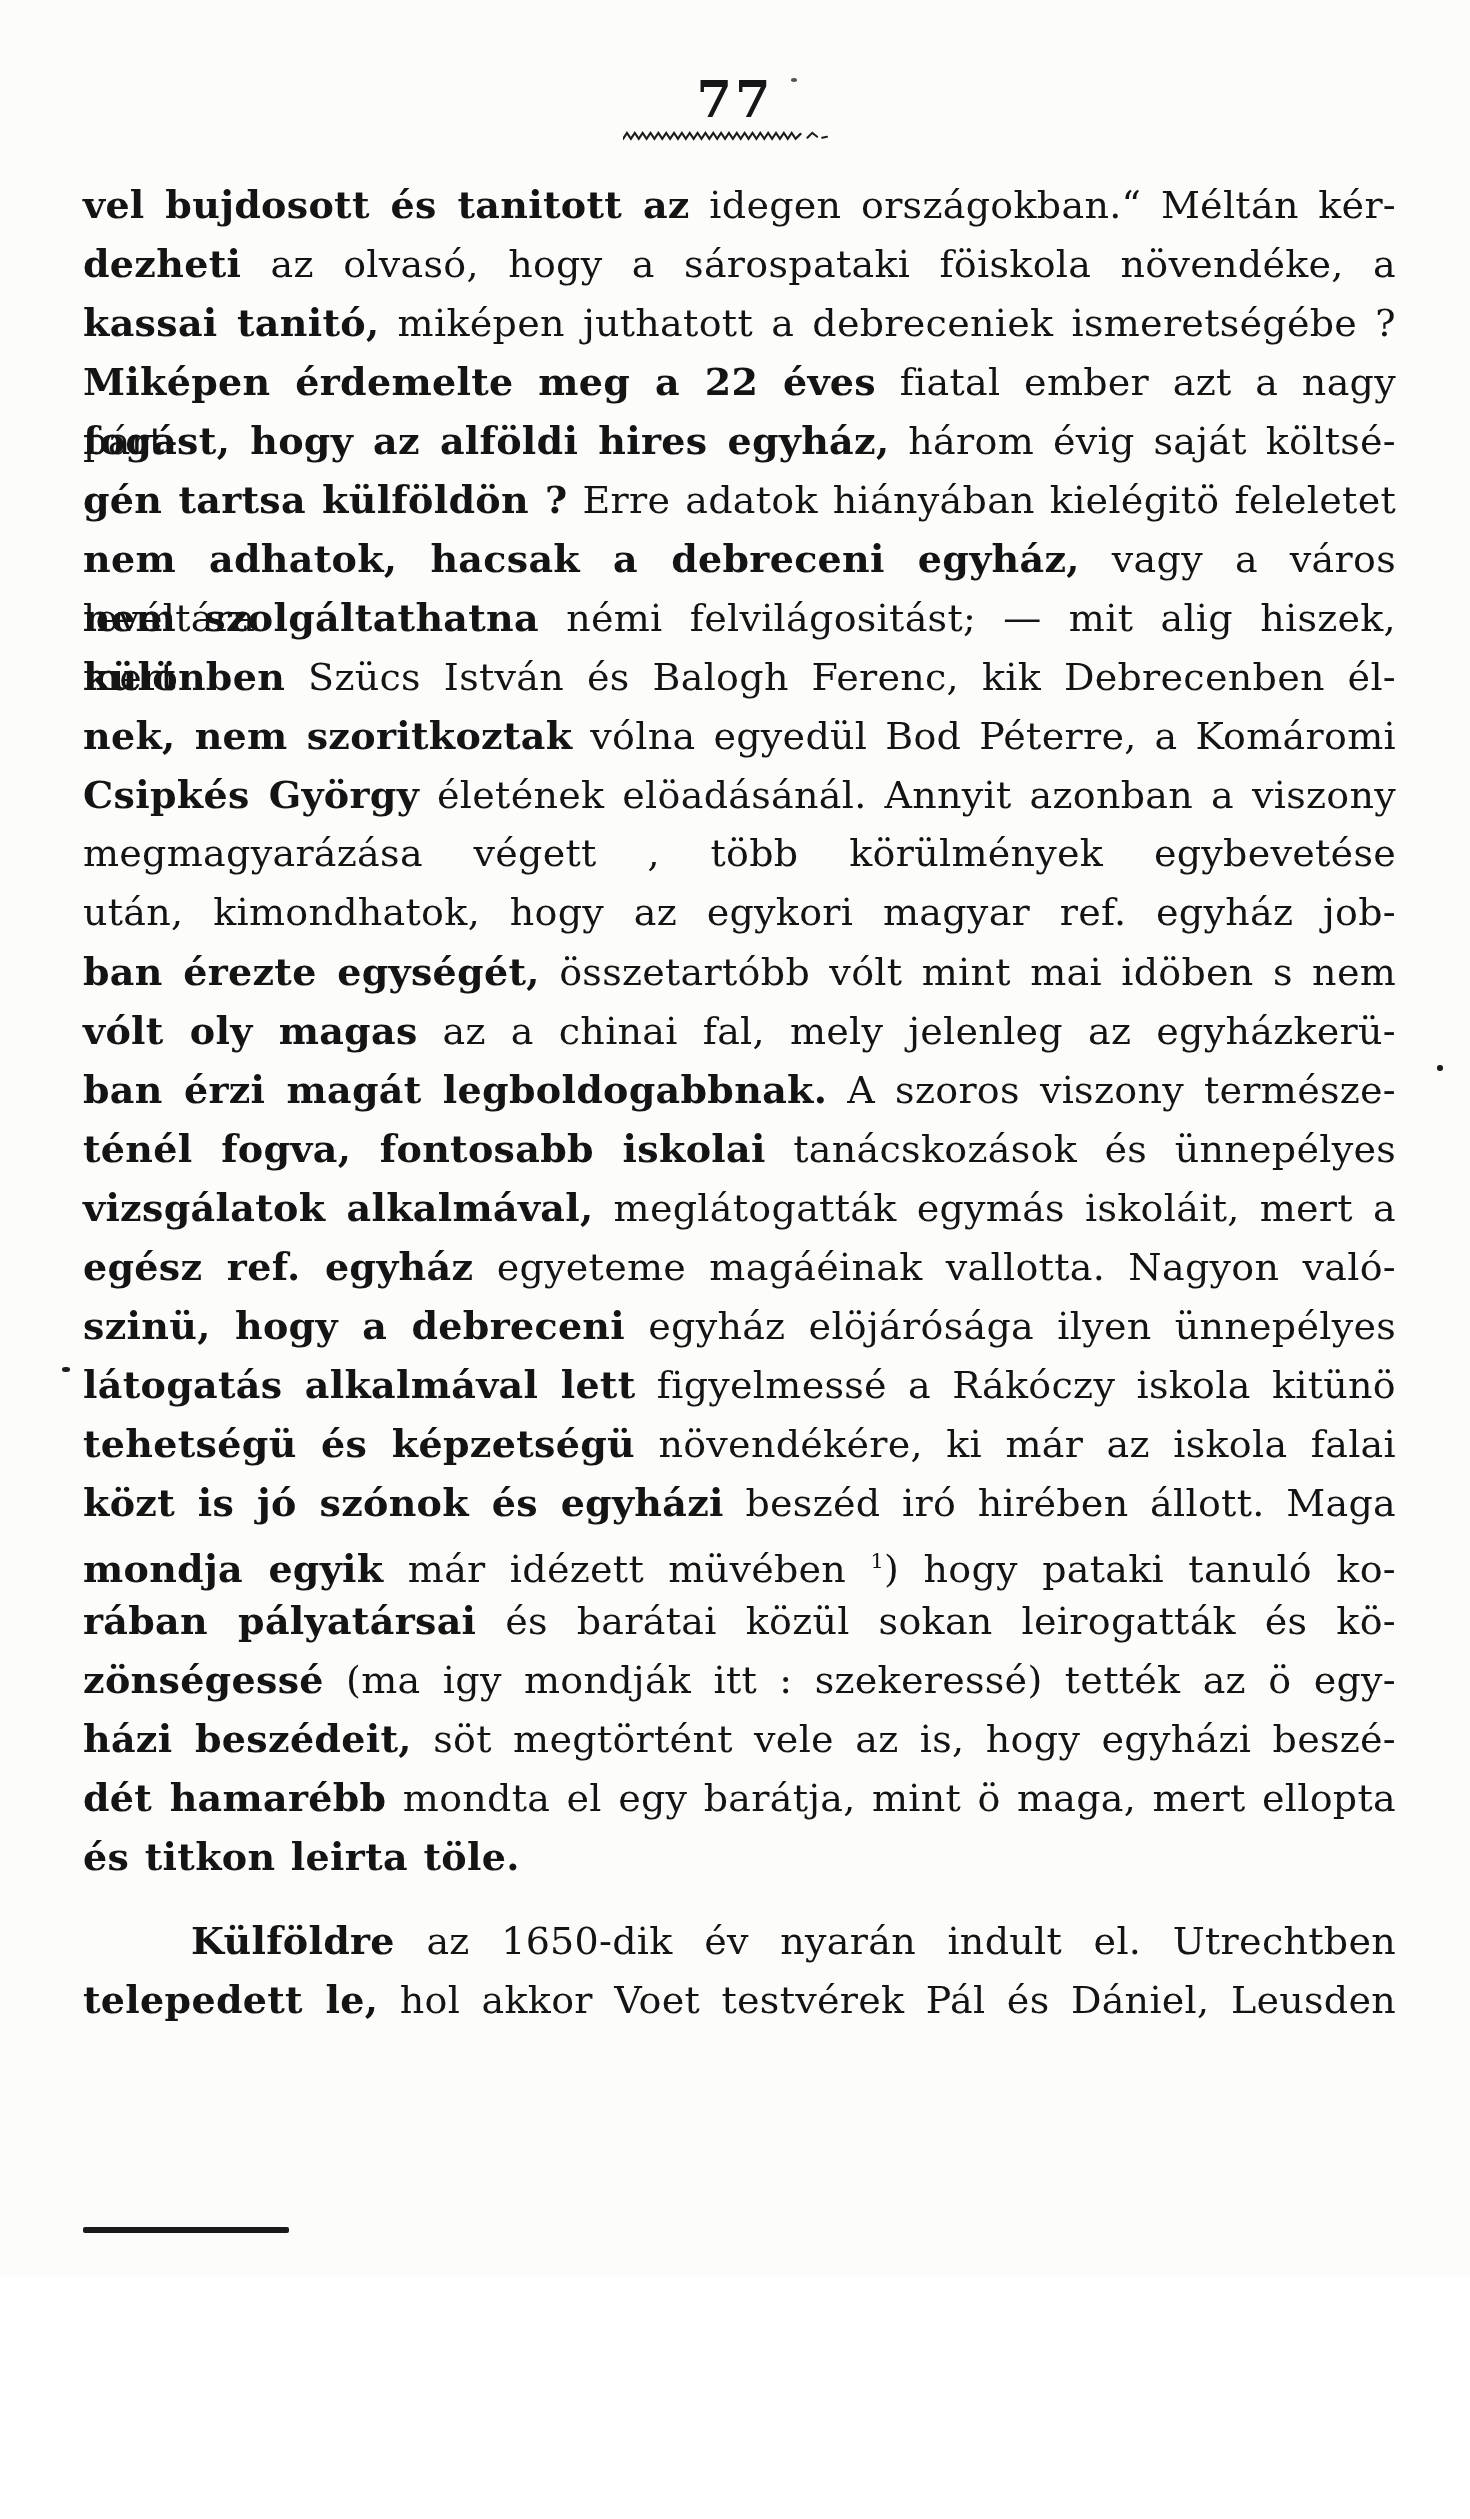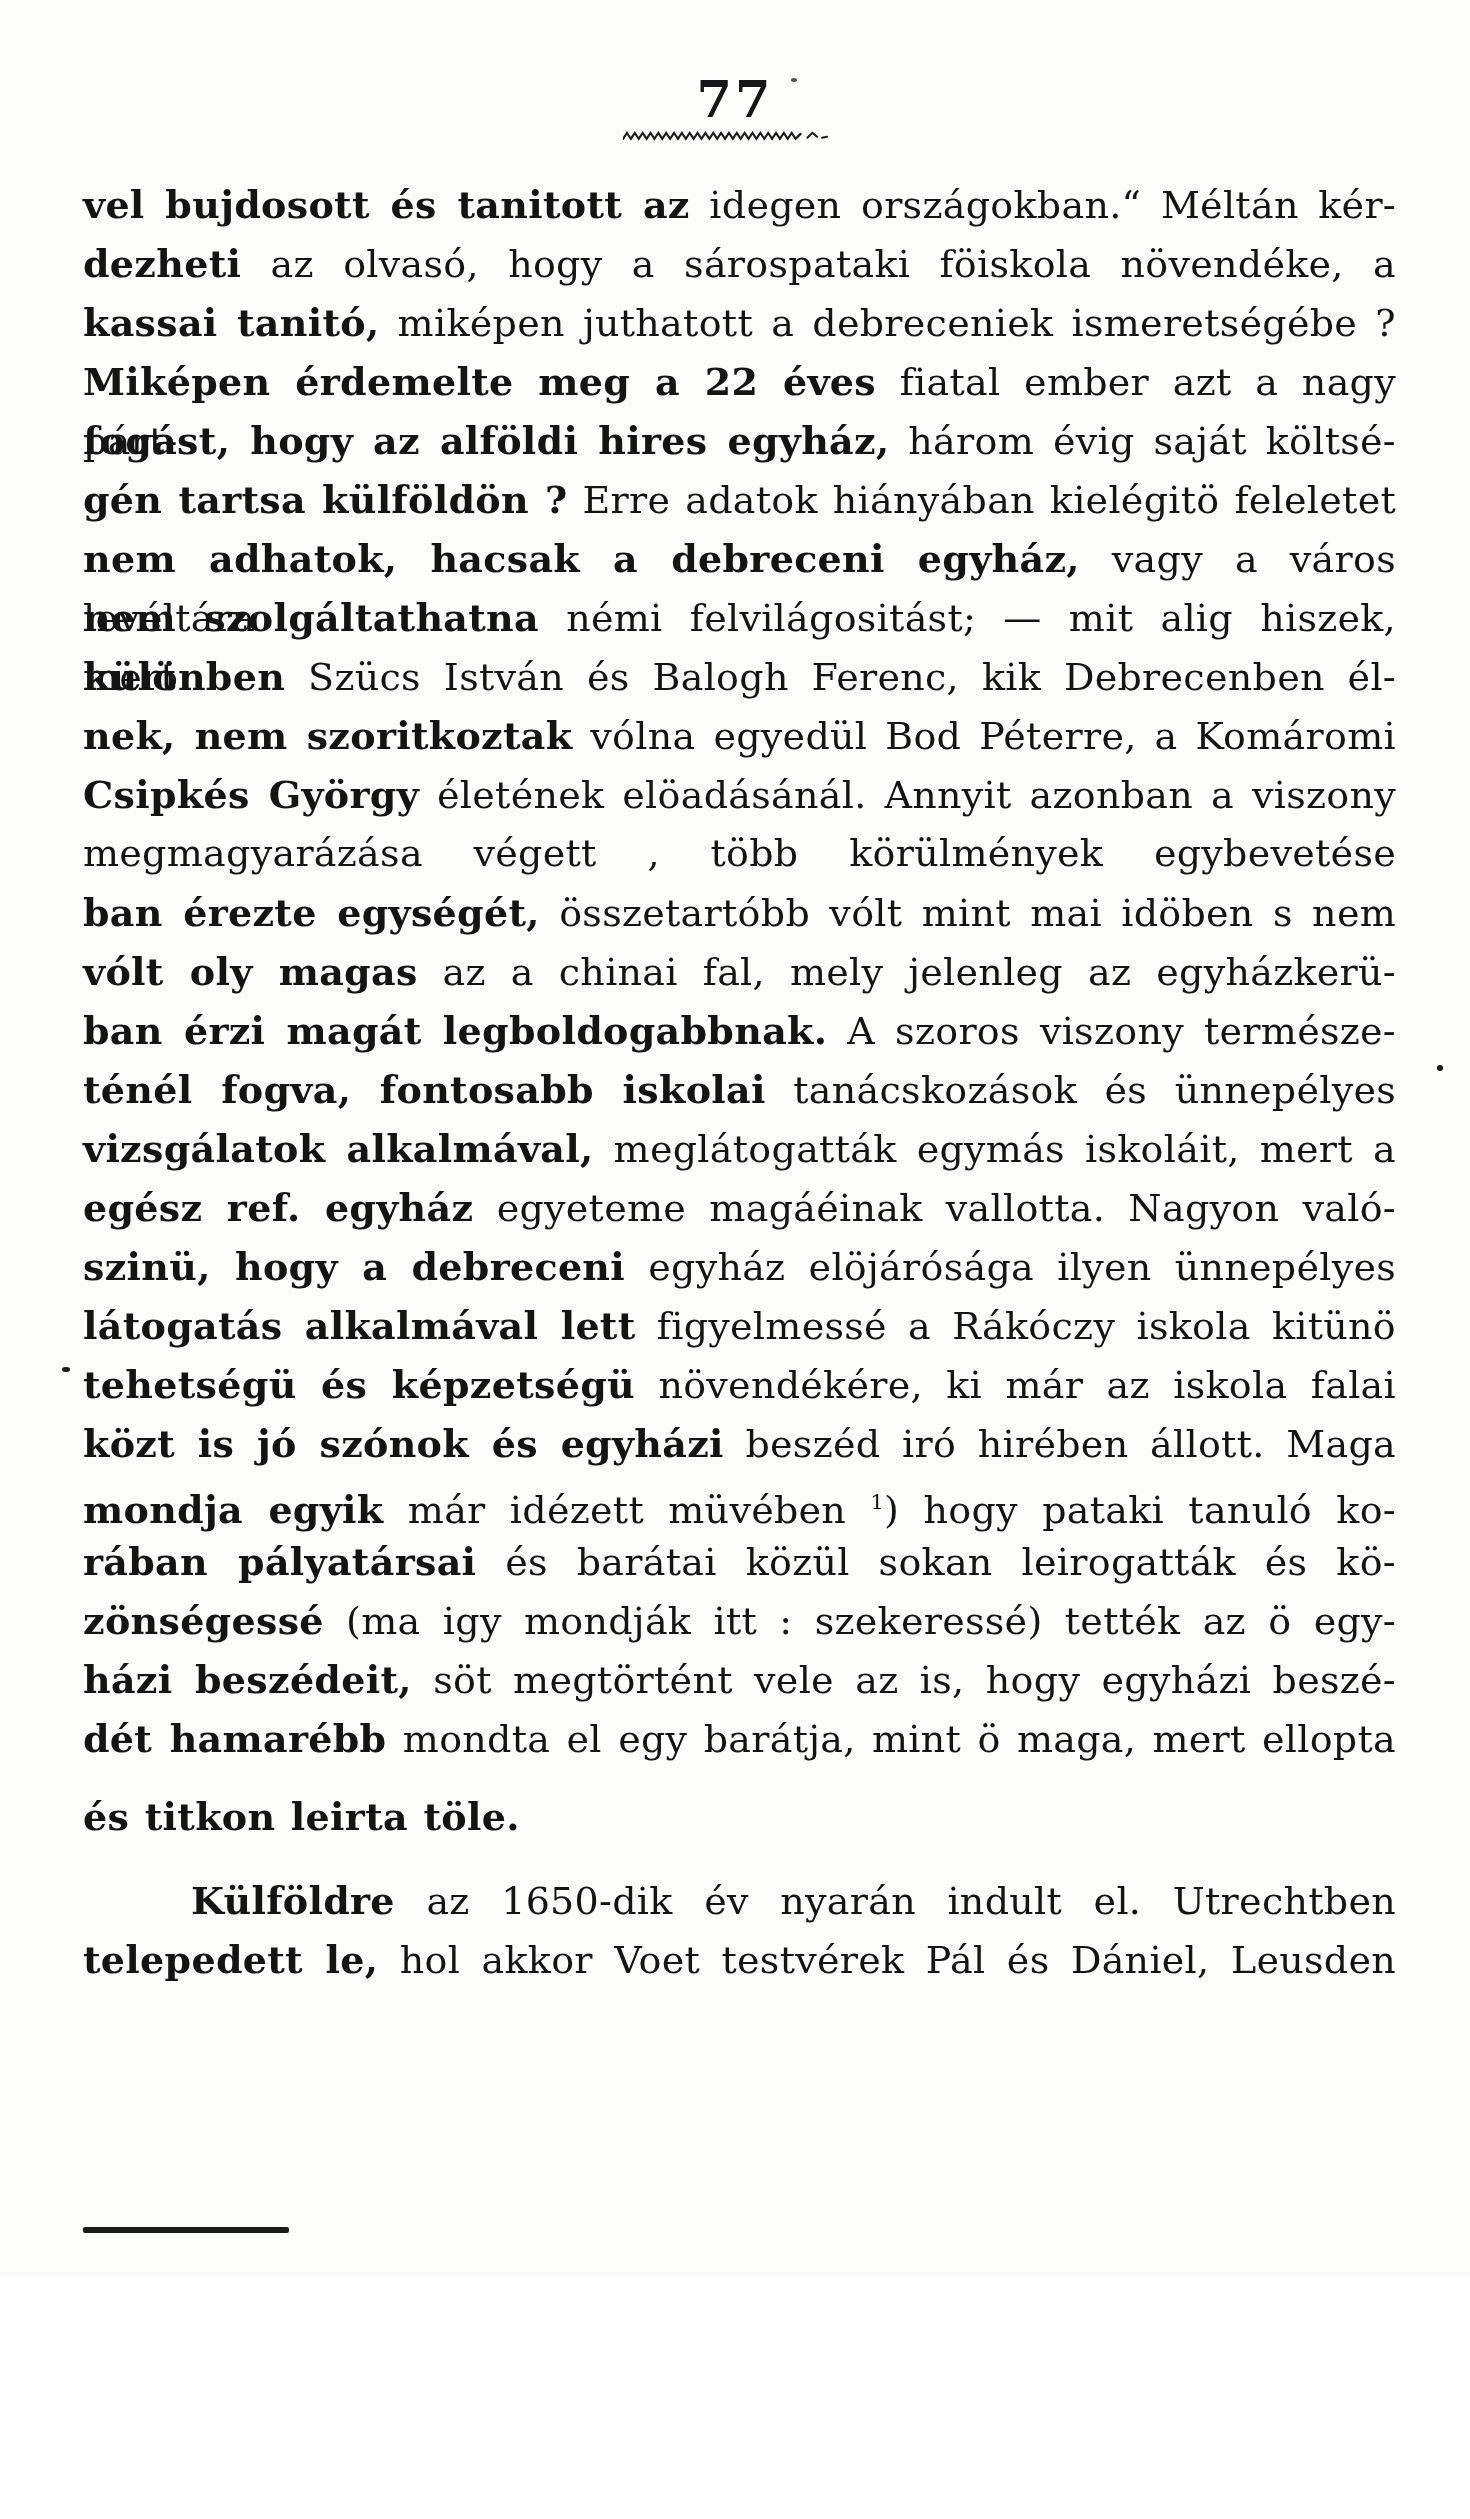--- a/index.html
+++ b/index.html
@@ -30,21 +30,20 @@
     -moz-text-align-last:justify;
     text-align-last:justify;
     white-space:normal;
     letter-spacing:0.3px;
     word-spacing:2px;
   }
   .body-line.no-justify{
     text-align:left;
     -moz-text-align-last:left;
     text-align-last:left;
-    margin-top:19px;
   }
   .body-line.indented{ text-indent:108px;margin-top:25px; }
   .b{ font-weight:bold; }
   .sup{ font-size:0.55em; vertical-align:super; font-weight:normal; }
   .footnote-rule{
     position:absolute;top:2227px;left:83px;
     width:206px;height:5.9px;background:#1a1a1a;
     border-radius:2px;
   }
   .footnote{
@@ -85,20 +84,21 @@
       <div class="body-line"><span class="b">kassai tanitó,</span><span> miképen juthatott a debreceniek ismeretségébe ?</span></div>
       <div class="body-line"><span class="b">Miképen érdemelte meg a 22 éves</span><span> fiatal ember azt a nagy párt-</span></div>
       <div class="body-line"><span class="b">fogást, hogy az alföldi hires egyház,</span><span> három évig saját költsé-</span></div>
       <div class="body-line"><span class="b">gén tartsa külföldön ?</span><span> Erre adatok hiányában kielégitö feleletet</span></div>
       <div class="body-line"><span class="b">nem adhatok, hacsak a debreceni egyház,</span><span> vagy a város levéltára</span></div>
       <div class="body-line"><span class="b">nem szolgáltathatna</span><span> némi felvilágositást; — mit alig hiszek, mert</span></div>
       <div class="body-line"><span class="b">különben</span><span> Szücs István és Balogh Ferenc, kik Debrecenben él-</span></div>
       <div class="body-line"><span class="b">nek, nem szoritkoztak</span><span> vólna egyedül Bod Péterre, a Komáromi</span></div>
       <div class="body-line"><span class="b">Csipkés György</span><span> életének elöadásánál. Annyit azonban a viszony</span></div>
       <div class="body-line"><span>megmagyarázása végett , több körülmények egybevetése</span></div>
+      <div class="body-line"><span>után, kimondhatok, hogy az egykori magyar ref. egyház job-</span></div>
       <div class="body-line"><span class="b">ban érezte egységét,</span><span> összetartóbb vólt mint mai idöben s nem</span></div>
       <div class="body-line"><span class="b">vólt oly magas</span><span> az a chinai fal, mely jelenleg az egyházkerü-</span></div>
       <div class="body-line"><span class="b">ban érzi magát legboldogabbnak.</span><span> A szoros viszony természe-</span></div>
       <div class="body-line"><span class="b">ténél fogva, fontosabb iskolai</span><span> tanácskozások és ünnepélyes</span></div>
       <div class="body-line"><span class="b">vizsgálatok alkalmával,</span><span> meglátogatták egymás iskoláit, mert a</span></div>
       <div class="body-line"><span class="b">egész ref. egyház</span><span> egyeteme magáéinak vallotta. Nagyon való-</span></div>
       <div class="body-line"><span class="b">szinü, hogy a debreceni</span><span> egyház elöjárósága ilyen ünnepélyes</span></div>
       <div class="body-line"><span class="b">látogatás alkalmával lett</span><span> figyelmessé a Rákóczy iskola kitünö</span></div>
       <div class="body-line"><span class="b">tehetségü és képzetségü</span><span> növendékére, ki már az iskola falai</span></div>
       <div class="body-line"><span class="b">közt is jó szónok és egyházi</span><span> beszéd iró hirében állott. Maga</span></div>

